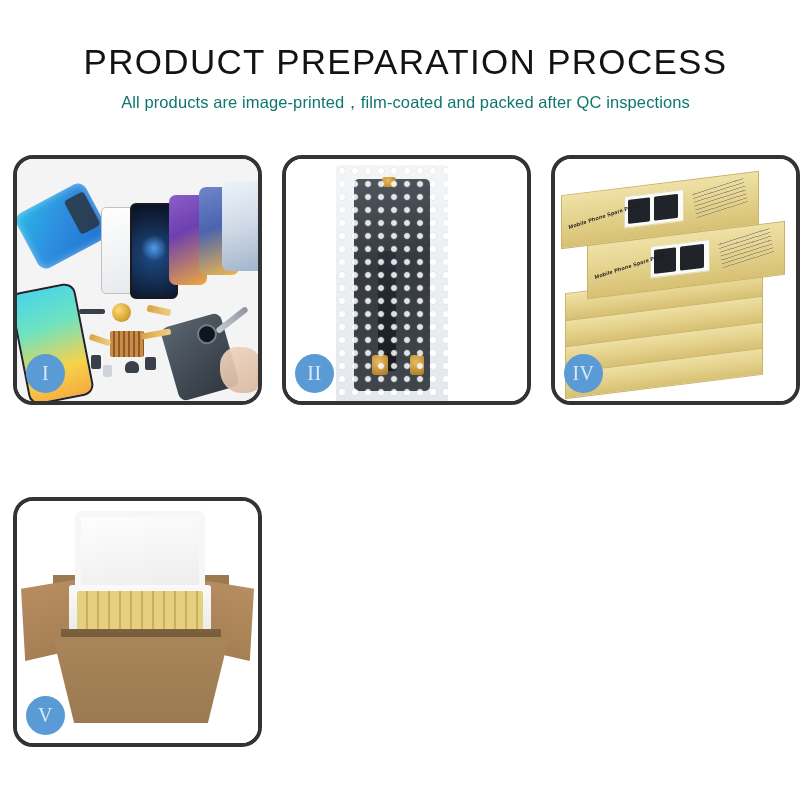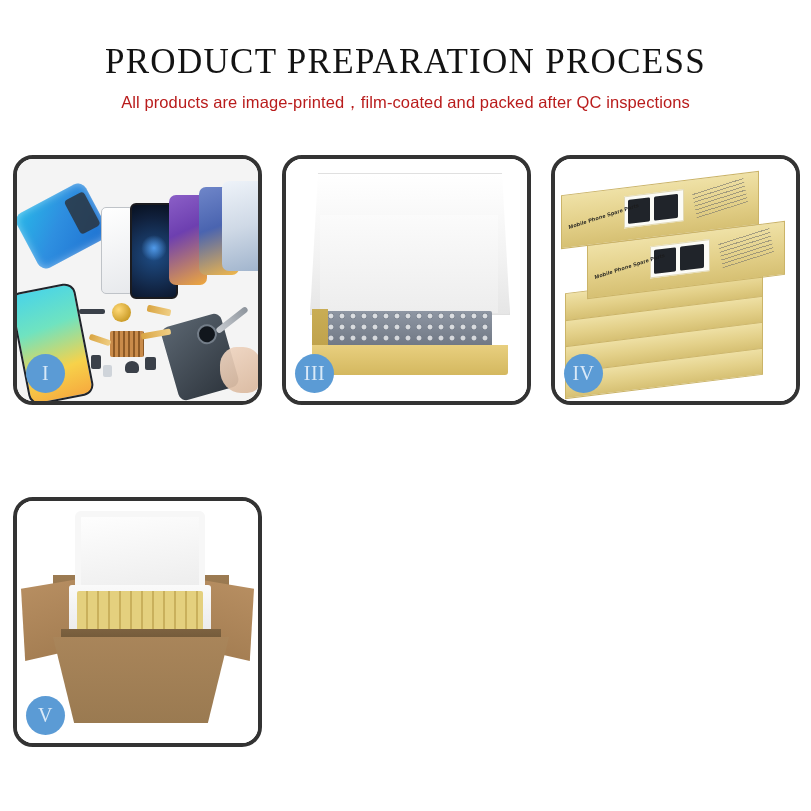--- a/index.html
+++ b/index.html
@@ -13,26 +13,26 @@
   .page{position:relative;width:811px;height:811px;box-sizing:border-box;}
 
   
   .header{text-align:center;padding-top:44px;}
   .title{
     font-size:35px;
     letter-spacing:1.3px;
     font-weight:400;
     color:#131313;
     line-height:1.05;
-    font-family:Liberation Serif, serif;
+    font-family:Liberation Sans, sans-serif;
   }
   .subtitle{
     margin-top:11px;
     font-size:16.5px;
-    color:#b91c1c;
+    color:#0f766e;
     letter-spacing:0.1px;
     font-weight:400;
   }
 
   
   .grid{
     position:absolute;
     left:13px;top:155px;
     width:787px;
     display:grid;
@@ -326,31 +326,33 @@
         <div class="tiny" style="left:86px;top:206px;width:9px;height:12px;background:#cfd4da;"></div>
         <div class="flex-strip" style="left:72px;top:178px;width:22px;height:6px;transform:rotate(18deg);"></div>
         <div class="flex-strip" style="left:124px;top:172px;width:30px;height:6px;transform:rotate(-10deg);"></div>
         <div class="flex-strip" style="left:130px;top:148px;width:24px;height:7px;transform:rotate(12deg);"></div>
         <div class="tool"></div>
         <div class="hand"></div>
       </div>
       <div class="badge">I</div>
     </div>
 
-
     <div class="panel">
-      <div class="panel-inner p3">
-        <div class="b3-lid"></div>
-        <div class="b3-foam"></div>
-        <div class="b3-bubble"></div>
-        <div class="b3-side"></div>
-        <div class="b3-front"></div>
+      <div class="panel-inner p2">
+        <div class="bw-sheet"></div>
+        <div class="bw-screen"></div>
+        <div class="bw-flex"></div>
+        <div class="bw-gold" style="left:96px;top:18px;width:14px;height:10px;"></div>
+        <div class="bw-gold" style="left:86px;top:196px;width:16px;height:20px;"></div>
+        <div class="bw-gold" style="left:124px;top:196px;width:14px;height:20px;"></div>
+        <div class="bw-overlay"></div>
       </div>
-      <div class="badge">III</div>
+      <div class="badge">II</div>
     </div>
+
 
     <div class="panel">
       <div class="panel-inner p4">
         <div class="stack">
 
           <div class="kbox" style="left:4px;top:182px;width:196px;height:26px;transform:skewY(-7deg);"></div>
           <div class="kbox" style="left:4px;top:156px;width:196px;height:26px;transform:skewY(-7deg);"></div>
           <div class="kbox" style="left:4px;top:130px;width:196px;height:26px;transform:skewY(-7deg);"></div>
           <div class="kbox" style="left:4px;top:104px;width:196px;height:26px;transform:skewY(-7deg);"></div>
 

